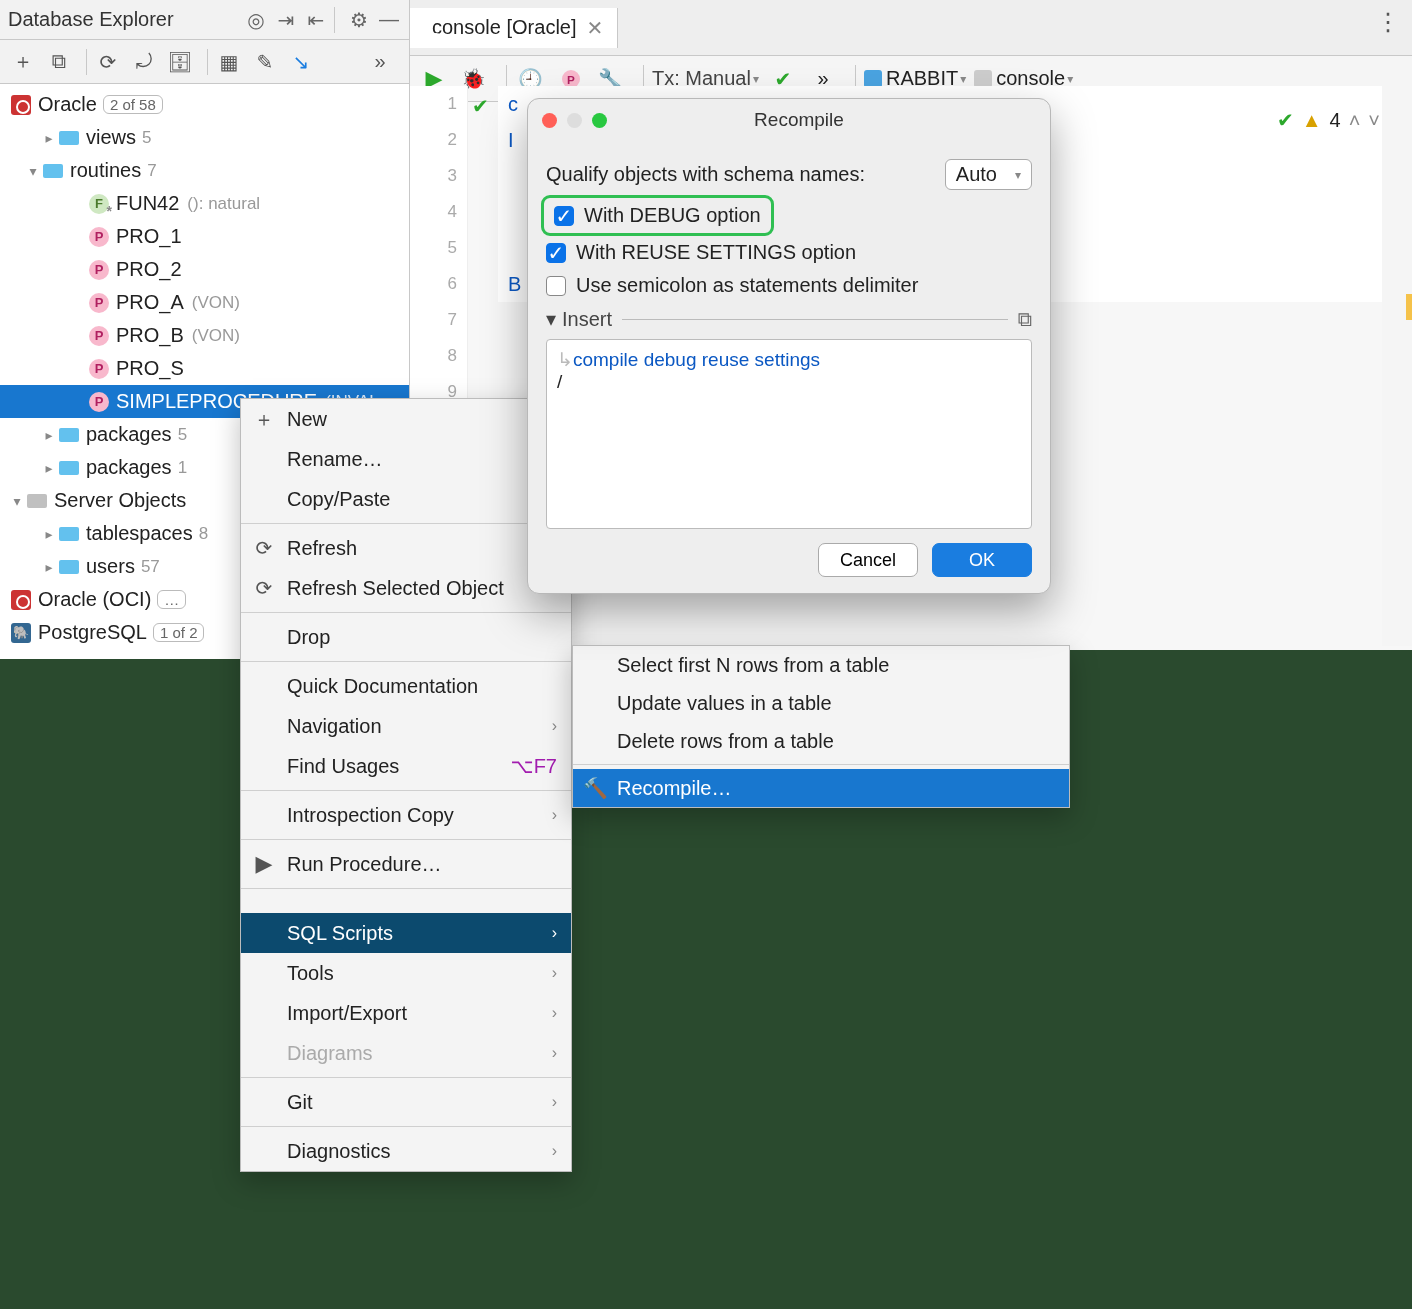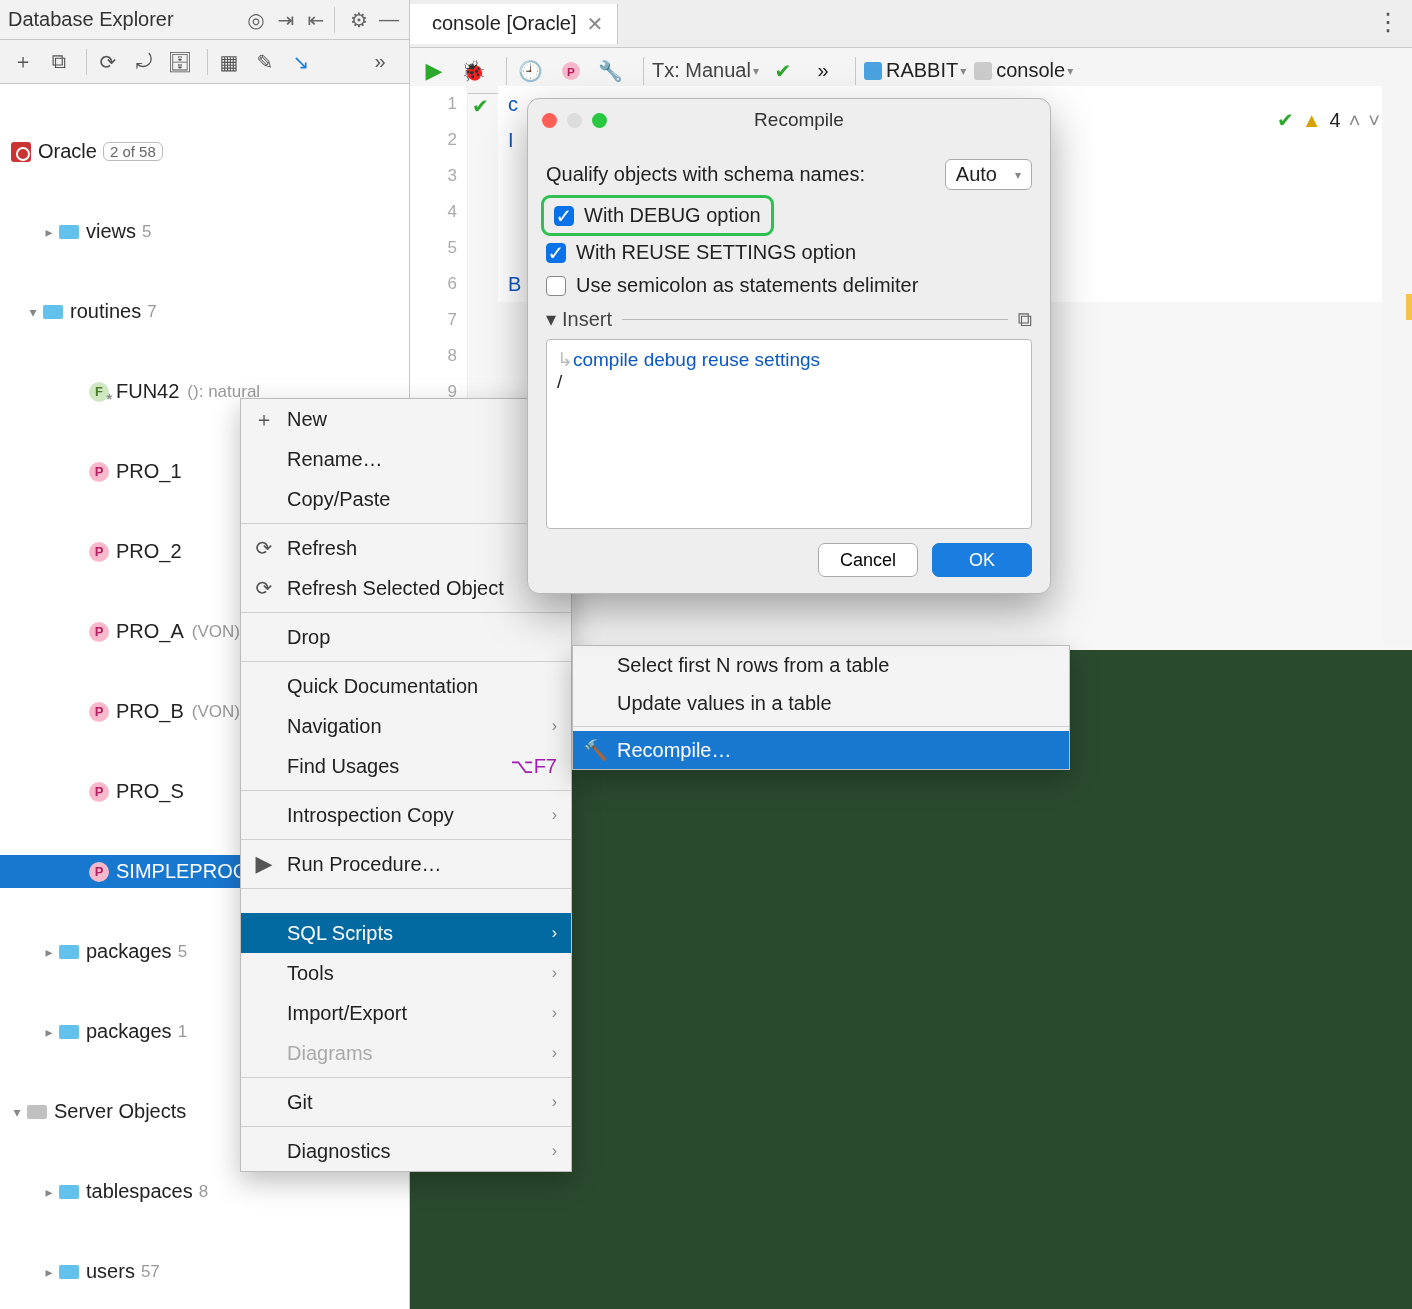--- a/index.html
+++ b/index.html
@@ -8,41 +8,41 @@
 
 .db-panel { position: absolute; left: 0; top: 0; width: 410px; background: #f2f2f2; border-right: 1px solid #c8c8c8; }
 .db-panel-header { display: flex; align-items: center; height: 40px; padding: 0 8px; border-bottom: 1px solid #c8c8c8; }
 .db-panel-title { flex: 1; font-size: 20px; color: #333; }
 .hdr-icon { width: 24px; height: 24px; margin-left: 6px; display: inline-flex; align-items: center; justify-content: center; color: #666; cursor: pointer; }
 .db-toolbar { display: flex; align-items: center; height: 44px; padding: 0 8px; border-bottom: 1px solid #c8c8c8; }
 .tb-icon { width: 30px; height: 30px; margin-right: 6px; display: inline-flex; align-items: center; justify-content: center; color: #555; cursor: pointer; }
 .tb-sep { width: 1px; height: 26px; background: #c8c8c8; margin: 0 6px; }
 
 .tree { padding: 4px 0 10px 0; background: #fff; }
-.tree-row { display: flex; align-items: center; height: 33px; padding: 0 6px 0 10px; white-space: nowrap; margin-top: 47px; }
+.tree-row { display: flex; align-items: center; height: 33px; padding: 0 6px 0 10px; white-space: nowrap; }
 .tree-row .arrow { width: 18px; display: inline-flex; justify-content: center; color: #888; font-size: 14px; }
 .tree-row .ic { width: 22px; height: 22px; margin-right: 6px; display: inline-flex; align-items: center; justify-content: center; }
 .folder { background: #63c1ee; border-radius: 2px; width: 20px; height: 14px; position: relative; }
 .folder.grey { background: #c0c0c0; }
 .badge-oracle { width: 20px; height: 20px; background: #c33; border-radius: 3px; position: relative; }
 .badge-oracle::after { content:""; position:absolute; left:5px; top:5px; width:10px; height:10px; border:2px solid #fff; border-radius:50%; }
 .badge-pg { width: 20px; height: 20px; background:#336791; border-radius:3px; color:#fff; font-size:13px; display:flex; align-items:center; justify-content:center; }
 .badge-p { width: 20px; height: 20px; border-radius: 50%; background:#f8b8cc; color:#b02060; font-size:13px; font-weight:bold; display:flex; align-items:center; justify-content:center; }
 .badge-f { width: 20px; height: 20px; border-radius: 50%; background:#cfe8c2; color:#4a7a2c; font-size:13px; font-weight:bold; display:flex; align-items:center; justify-content:center; position:relative; }
 .badge-f::after{content:"*"; position:absolute; right:-3px; bottom:-5px; font-size:14px; color:#888;}
 .count { color: #999; font-size: 17px; margin-left: 6px; }
 .muted { color: #999; font-size: 17px; margin-left: 8px; }
 .pill { display:inline-block; border:1px solid #bbb; border-radius:6px; padding:0 6px; font-size:15px; color:#666; margin-left:6px; }
 
 .tree-row.sel { background:#1877cf; color:#fff; }
 .tree-row.sel .muted, .tree-row.sel .count { color:#d8e9f9; }
 
 
 .ed-area { position:absolute; left:410px; top:0; right:0; background:#f7f7f7; }
-.tab-bar { display:flex; align-items:center; height:48px; border-bottom:1px solid #c8c8c8; background:#eee; }
+.tab-bar { display:flex; align-items:center; height:56px; border-bottom:1px solid #c8c8c8; background:#eee; }
 .tab { display:flex; align-items:center; height:40px; padding:0 14px; background:#fff; border-right:1px solid #c8c8c8; }
 .tab .close-x { margin-left:10px; color:#888; cursor:pointer; }
 .ed-toolbar { display:flex; align-items:center; height:46px; padding:0 8px; border-bottom:1px solid #c8c8c8; background:#f5f5f5; }
 .et-icon { width:32px; height:32px; margin-right:8px; display:inline-flex; align-items:center; justify-content:center; cursor:pointer; }
 .green-play { color:#2ca82c; font-size:22px; }
 .et-sep { width:1px; height:28px; background:#c8c8c8; margin:0 8px; }
 .et-text { color:#444; }
 .caret { color:#888; margin-left:2px; font-size:12px; }
 .et-chip { display:flex; align-items:center; margin-right:8px; }
 .chip-ic { width:18px; height:18px; margin-right:4px; }
@@ -54,21 +54,21 @@
 .code-body .cl { height:36px; display:flex; align-items:center; padding-left:10px; color:#0b58c3; }
 .code-right-gut { position:absolute; right:0; top:86px; width:30px; background:#f5f5f5; height:560px; }
 
 
 .ctx { position:absolute; left:240px; top:398px; width:332px; background:#f4f4f4; border:1px solid #bcbcbc; box-shadow:0 10px 26px rgba(0,0,0,.25); }
 .ctx .mi { display:flex; align-items:center; height:40px; padding:0 14px 0 46px; position:relative; cursor:pointer; }
 .ctx .mi .ico { position:absolute; left:12px; width:22px; height:22px; display:flex; align-items:center; justify-content:center; color:#555; }
 .ctx .mi .chev { margin-left:auto; color:#888; font-size:16px; }
 .ctx .mi .sc { margin-left:auto; color:#a21caf; font-size:20px; }
 .ctx .sep { height:1px; background:#cfcfcf; margin:4px 0; }
-.ctx .mi.sel { background:#0369a1; color:#fff;margin-top:24px; }
+.ctx .mi.sel { background:#0c4a6e; color:#fff;margin-top:24px; }
 .ctx .mi.sel .chev { color:#fff; }
 .ctx .mi.dis { color:#aaa; }
 
 
 .sub { position:absolute; left:572px; top:645px; width:498px; background:#f4f4f4; border:1px solid #bcbcbc; box-shadow:0 10px 26px rgba(0,0,0,.25); }
 .sub .mi { display:flex; align-items:center; height:38px; padding:0 16px 0 44px; position:relative; cursor:pointer; }
 .sub .mi .ico { position:absolute; left:12px; width:22px; height:22px; display:flex; align-items:center; justify-content:center; }
 .sub .mi.sel { background:#1877cf; color:#fff; }
 .sub .sep { height:1px; background:#cfcfcf; margin:4px 0; }
 
@@ -397,20 +397,23 @@
     </div>
 </div>
 
 <div class="sub">
   <div class="mi">
       <span>Select first N rows from a table</span>
     </div>
   <div class="mi">
       <span>Update values in a table</span>
     </div>
+  <div class="mi">
+      <span>Delete rows from a table</span>
+    </div>
   <div class="sep"></div>
   <div class="mi sel">
       <span class="ico" style="color:#7fff7f">🔨</span>
       <span>Recompile…</span>
     </div>
 </div>
 
 <div class="dlg">
   <div class="dlg-titlebar">
     <span class="dot r"></span>

